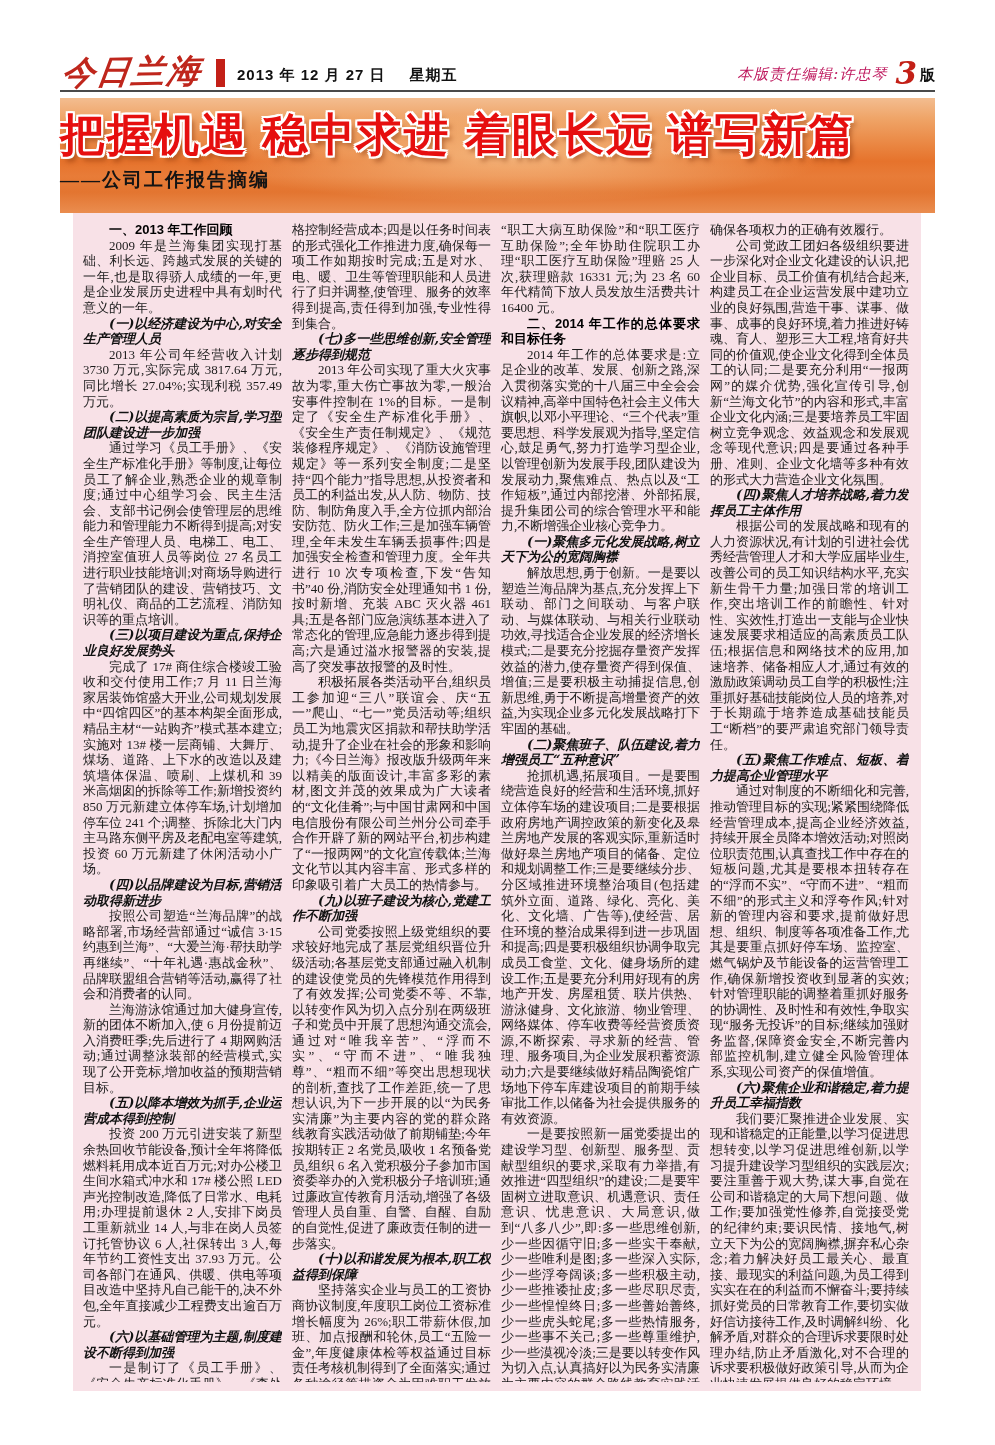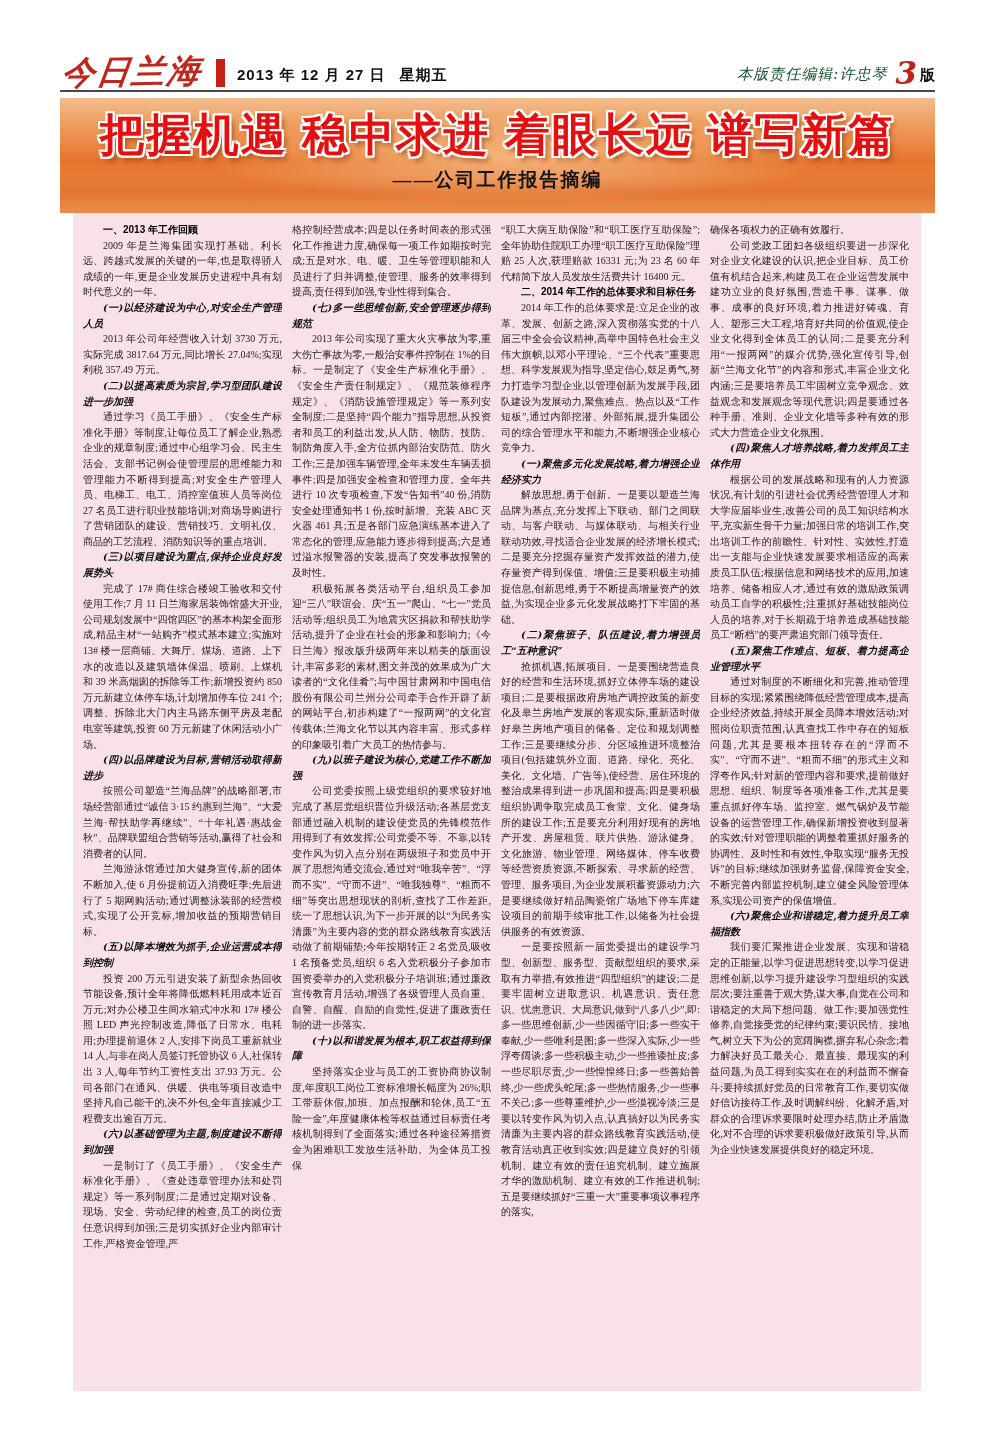--- a/index.html
+++ b/index.html
@@ -7,48 +7,48 @@
         font-family:"Liberation Serif",serif;}
   
   .masthead{position:absolute;left:62px;top:52px;width:873px;height:36px;
             display:flex;justify-content:space-between;align-items:flex-end;}
   .mh-left{display:flex;align-items:flex-end;}
   .logo{color:#bf261c;font-family:"DejaVu Serif",serif;font-style:italic;font-weight:bold;
         font-size:33px;line-height:1;transform:skewX(-8deg) rotate(-1deg);letter-spacing:2px;}
   .logo-bar{display:inline-block;width:9px;height:28px;background:#c32017;margin:0 12px 1px 14px;}
   .date-line{font-family:"Liberation Sans",sans-serif;font-weight:bold;font-size:15px;color:#111;
              padding-bottom:3px;letter-spacing:1px;}
-  .weekday{margin-left:14px;}
+  .weekday{margin-left:24px;}
   .mh-right{display:flex;align-items:flex-end;}
-  .editor{font-family:"DejaVu Serif",serif;font-style:italic;font-size:15px;color:#14532d;
+  .editor{font-family:"DejaVu Serif",serif;font-style:italic;font-size:15px;color:#be185d;
           padding-bottom:4px;letter-spacing:1px;margin-left:40px;}
   .page-num{font-family:"DejaVu Serif",serif;font-style:italic;font-weight:bold;font-size:31px;
             color:#c32017;line-height:.9;margin:0 3px 0 8px;}
   .page-label{font-family:"Liberation Sans",sans-serif;font-weight:bold;font-size:15px;color:#111;
               padding-bottom:3px;}
   .mh-rule{position:absolute;left:60px;top:90px;width:875px;height:2px;background:#4a4a4a;}
   
   .banner{position:absolute;left:60px;top:98px;width:875px;height:115px;
           background:
             radial-gradient(ellipse 55% 60% at 52% 52%, rgba(255,232,185,.55), rgba(255,232,185,0) 65%),
             linear-gradient(180deg,#f3bd90 0%,#efa467 18%,#ea8743 40%,#e6732c 55%,#e87c38 68%,#e37530 82%,#ea8d4f 100%);
-          text-align:center;}
+          }
   .banner-headline{margin-top:12px;font-family:"Liberation Sans",sans-serif;font-weight:bold;
           font-size:45px;line-height:1.1;color:#e60f0f;white-space:nowrap;letter-spacing:2px;
           text-shadow:-2px 0 0 #fff,2px 0 0 #fff,0 -2px 0 #fff,0 2px 0 #fff,
                       -2px -2px 0 #fff,2px -2px 0 #fff,-2px 2px 0 #fff,2px 2px 0 #fff,
                       4px 5px 5px rgba(130,45,5,.55);}
   .banner-subtitle{margin-top:7px;font-family:Liberation Serif, serif;font-weight:bold;
           font-size:19px;color:#141414;letter-spacing:2px;}
   
   .article{position:absolute;left:73px;top:213px;width:848px;height:1178px;
            background:#f8e1e7;box-sizing:border-box;padding:9px 10px;
            display:flex;gap:10px;}
   .col{width:199px;height:1160px;overflow:hidden;text-align:justify;
-       color:#1c1c1c;font-size:10px;line-height:15.6px;}
+       color:#1c1c1c;font-size:13px;line-height:15.6px;}
   .blk{margin:0;}
   .blk.ind{text-indent:2em;}
   .h1{font-family:"Liberation Sans","DejaVu Sans",sans-serif;font-weight:bold;color:#000;}
   .h2{font-family:"DejaVu Serif","Liberation Serif",serif;font-style:italic;font-weight:bold;color:#111;}
   .p{font-family:"Liberation Serif","DejaVu Serif",serif;}
 </style>
 </head>
 <body>
 
 <div class="page">
@@ -78,41 +78,41 @@
         <div class="blk h1 ind">一、2013 年工作回顾</div>
         <div class="blk p ind">2009 年是兰海集团实现打基础、利长远、跨越式发展的关键的一年,也是取得骄人成绩的一年,更是企业发展历史进程中具有划时代意义的一年。</div>
         <div class="blk h2 ind">(一)以经济建设为中心,对安全生产管理人员</div>
         <div class="blk p ind">2013 年公司年经营收入计划 3730 万元,实际完成 3817.64 万元,同比增长 27.04%;实现利税 357.49 万元。</div>
         <div class="blk h2 ind">(二)以提高素质为宗旨,学习型团队建设进一步加强</div>
         <div class="blk p ind">通过学习《员工手册》、《安全生产标准化手册》等制度,让每位员工了解企业,熟悉企业的规章制度;通过中心组学习会、民主生活会、支部书记例会使管理层的思维能力和管理能力不断得到提高;对安全生产管理人员、电梯工、电工、消控室值班人员等岗位 27 名员工进行职业技能培训;对商场导购进行了营销团队的建设、营销技巧、文明礼仪、商品的工艺流程、消防知识等的重点培训。</div>
         <div class="blk h2 ind">(三)以项目建设为重点,保持企业良好发展势头</div>
         <div class="blk p ind">完成了 17# 商住综合楼竣工验收和交付使用工作;7 月 11 日兰海家居装饰馆盛大开业,公司规划发展中“四馆四区”的基本构架全面形成,精品主材“一站购齐”模式基本建立;实施对 13# 楼一层商铺、大舞厅、煤场、道路、上下水的改造以及建筑墙体保温、喷刷、上煤机和 39 米高烟囱的拆除等工作;新增投资约 850 万元新建立体停车场,计划增加停车位 241 个;调整、拆除北大门内主马路东侧平房及老配电室等建筑,投资 60 万元新建了休闲活动小广场。</div>
         <div class="blk h2 ind">(四)以品牌建设为目标,营销活动取得新进步</div>
         <div class="blk p ind">按照公司塑造“兰海品牌”的战略部署,市场经营部通过“诚信 3·15 约惠到兰海”、“大爱兰海·帮扶助学再继续”、“十年礼遇·惠战金秋”、品牌联盟组合营销等活动,赢得了社会和消费者的认同。</div>
-        <div class="blk p ind">兰海游泳馆通过加大健身宣传,新的团体不断加入,使 6 月份提前迈入消费旺季;先后进行了 5 期网购活动;通过调整泳装部的经营模式,实现了公开竞标,增加收益的预期营销目标。</div>
+        <div class="blk p ind">兰海游泳馆通过加大健身宣传,新的团体不断加入,使 6 月份提前迈入消费旺季;先后进行了 4 期网购活动;通过调整泳装部的经营模式,实现了公开竞标,增加收益的预期营销目标。</div>
         <div class="blk h2 ind">(五)以降本增效为抓手,企业运营成本得到控制</div>
         <div class="blk p ind">投资 200 万元引进安装了新型余热回收节能设备,预计全年将降低燃料耗用成本近百万元;对办公楼卫生间水箱式冲水和 17# 楼公照 LED 声光控制改造,降低了日常水、电耗用;办理提前退休 2 人,安排下岗员工重新就业 14 人,与非在岗人员签订托管协议 6 人,社保转出 3 人,每年节约工资性支出 37.93 万元。公司各部门在通风、供暖、供电等项目改造中坚持凡自己能干的,决不外包,全年直接减少工程费支出逾百万元。</div>
         <div class="blk h2 ind">(六)以基础管理为主题,制度建设不断得到加强</div>
         <div class="blk p ind">一是制订了《员工手册》、《安全生产标准化手册》、《查处违章管理办法和处罚规定》等一系列制度;二是通过定期对设备、现场、安全、劳动纪律的检查,员工的岗位责任意识得到加强;三是切实抓好企业内部审计工作,严格资金管理,严</div>
       </div>
       <div class="col">
         <div class="blk p">格控制经营成本;四是以任务时间表的形式强化工作推进力度,确保每一项工作如期按时完成;五是对水、电、暖、卫生等管理职能和人员进行了归并调整,使管理、服务的效率得到提高,责任得到加强,专业性得到集合。</div>
         <div class="blk h2 ind">(七)多一些思维创新,安全管理逐步得到规范</div>
         <div class="blk p ind">2013 年公司实现了重大火灾事故为零,重大伤亡事故为零,一般治安事件控制在 1%的目标。一是制定了《安全生产标准化手册》、《安全生产责任制规定》、《规范装修程序规定》、《消防设施管理规定》等一系列安全制度;二是坚持“四个能力”指导思想,从投资者和员工的利益出发,从人防、物防、技防、制防角度入手,全方位抓内部治安防范、防火工作;三是加强车辆管理,全年未发生车辆丢损事件;四是加强安全检查和管理力度。全年共进行 10 次专项检查,下发“告知书”40 份,消防安全处理通知书 1 份,按时新增、充装 ABC 灭火器 461 具;五是各部门应急演练基本进入了常态化的管理,应急能力逐步得到提高;六是通过溢水报警器的安装,提高了突发事故报警的及时性。</div>
         <div class="blk p ind">积极拓展各类活动平台,组织员工参加迎“三八”联谊会、庆“五一”爬山、“七一”党员活动等;组织员工为地震灾区捐款和帮扶助学活动,提升了企业在社会的形象和影响力;《今日兰海》报改版升级两年来以精美的版面设计,丰富多彩的素材,图文并茂的效果成为广大读者的“文化佳肴”;与中国甘肃网和中国电信股份有限公司兰州分公司牵手合作开辟了新的网站平台,初步构建了“一报两网”的文化宣传载体;兰海文化节以其内容丰富、形式多样的印象吸引着广大员工的热情参与。</div>
         <div class="blk h2 ind">(九)以班子建设为核心,党建工作不断加强</div>
         <div class="blk p ind">公司党委按照上级党组织的要求较好地完成了基层党组织晋位升级活动;各基层党支部通过融入机制的建设使党员的先锋模范作用得到了有效发挥;公司党委不等、不靠,以转变作风为切入点分别在两级班子和党员中开展了思想沟通交流会,通过对“唯我辛苦”、“浮而不实”、“守而不进”、“唯我独尊”、“粗而不细”等突出思想现状的剖析,查找了工作差距,统一了思想认识,为下一步开展的以“为民务实清廉”为主要内容的党的群众路线教育实践活动做了前期铺垫;今年按期转正 2 名党员,吸收 1 名预备党员,组织 6 名入党积极分子参加市国资委举办的入党积极分子培训班;通过廉政宣传教育月活动,增强了各级管理人员自重、自警、自醒、自励的自觉性,促进了廉政责任制的进一步落实。</div>
         <div class="blk h2 ind">(十)以和谐发展为根本,职工权益得到保障</div>
         <div class="blk p ind">坚持落实企业与员工的工资协商协议制度,年度职工岗位工资标准增长幅度为 26%;职工带薪休假,加班、加点报酬和轮休,员工“五险一金”,年度健康体检等权益通过目标责任考核机制得到了全面落实;通过各种途径筹措资金为困难职工发放生活补助。为全体员工投保</div>
       </div>
       <div class="col">
         <div class="blk p">“职工大病互助保险”和“职工医疗互助保险”;全年协助住院职工办理“职工医疗互助保险”理赔 25 人次,获理赔款 16331 元;为 23 名 60 年代精简下放人员发放生活费共计 16400 元。</div>
         <div class="blk h1 ind">二、2014 年工作的总体要求和目标任务</div>
         <div class="blk p ind">2014 年工作的总体要求是:立足企业的改革、发展、创新之路,深入贯彻落实党的十八届三中全会会议精神,高举中国特色社会主义伟大旗帜,以邓小平理论、“三个代表”重要思想、科学发展观为指导,坚定信心,鼓足勇气,努力打造学习型企业,以管理创新为发展手段,团队建设为发展动力,聚焦难点、热点以及“工作短板”,通过内部挖潜、外部拓展,提升集团公司的综合管理水平和能力,不断增强企业核心竞争力。</div>
-        <div class="blk h2 ind">(一)聚焦多元化发展战略,着力增强企业经济实力</div>
+        <div class="blk h2 ind">(一)聚焦多元化发展战略,树立天下为公的宽阔胸襟</div>
         <div class="blk p ind">解放思想,勇于创新。一是要以塑造兰海品牌为基点,充分发挥上下联动、部门之间联动、与客户联动、与媒体联动、与相关行业联动功效,寻找适合企业发展的经济增长模式;二是要充分挖掘存量资产发挥效益的潜力,使存量资产得到保值、增值;三是要积极主动捕捉信息,创新思维,勇于不断提高增量资产的效益,为实现企业多元化发展战略打下牢固的基础。</div>
         <div class="blk h2 ind">(二)聚焦班子、队伍建设,着力增强员工“五种意识”</div>
         <div class="blk p ind">抢抓机遇,拓展项目。一是要围绕营造良好的经营和生活环境,抓好立体停车场的建设项目;二是要根据政府房地产调控政策的新变化及皋兰房地产发展的客观实际,重新适时做好皋兰房地产项目的储备、定位和规划调整工作;三是要继续分步、分区域推进环境整治项目(包括建筑外立面、道路、绿化、亮化、美化、文化墙、广告等),使经营、居住环境的整治成果得到进一步巩固和提高;四是要积极组织协调争取完成员工食堂、文化、健身场所的建设工作;五是要充分利用好现有的房地产开发、房屋租赁、联片供热、游泳健身、文化旅游、物业管理、网络媒体、停车收费等经营资质资源,不断探索、寻求新的经营、管理、服务项目,为企业发展积蓄资源动力;六是要继续做好精品陶瓷馆广场地下停车库建设项目的前期手续审批工作,以储备为社会提供服务的有效资源。</div>
         <div class="blk p ind">一是要按照新一届党委提出的建设学习型、创新型、服务型、贡献型组织的要求,采取有力举措,有效推进“四型组织”的建设;二是要牢固树立进取意识、机遇意识、责任意识、忧患意识、大局意识,做到“八多八少”,即:多一些思维创新,少一些因循守旧;多一些实干奉献,少一些唯利是图;多一些深入实际,少一些浮夸阔谈;多一些积极主动,少一些推诿扯皮;多一些尽职尽责,少一些惶惶终日;多一些善始善终,少一些虎头蛇尾;多一些热情服务,少一些事不关己;多一些尊重维护,少一些漠视冷淡;三是要以转变作风为切入点,认真搞好以为民务实清廉为主要内容的群众路线教育实践活动,使教育活动真正收到实效;四是建立良好的引领机制、建立有效的责任追究机制、建立施展才华的激励机制、建立有效的工作推进机制;五是要继续抓好“三重一大”重要事项议事程序的落实,</div>
       </div>
       <div class="col">
         <div class="blk p">确保各项权力的正确有效履行。</div>
         <div class="blk p ind">公司党政工团妇各级组织要进一步深化对企业文化建设的认识,把企业目标、员工价值有机结合起来,构建员工在企业运营发展中建功立业的良好氛围,营造干事、谋事、做事、成事的良好环境,着力推进好铸魂、育人、塑形三大工程,培育好共同的价值观,使企业文化得到全体员工的认同;二是要充分利用“一报两网”的媒介优势,强化宣传引导,创新“兰海文化节”的内容和形式,丰富企业文化内涵;三是要培养员工牢固树立竞争观念、效益观念和发展观念等现代意识;四是要通过各种手册、准则、企业文化墙等多种有效的形式大力营造企业文化氛围。</div>
         <div class="blk h2 ind">(四)聚焦人才培养战略,着力发挥员工主体作用</div>
         <div class="blk p ind">根据公司的发展战略和现有的人力资源状况,有计划的引进社会优秀经营管理人才和大学应届毕业生,改善公司的员工知识结构水平,充实新生骨干力量;加强日常的培训工作,突出培训工作的前瞻性、针对性、实效性,打造出一支能与企业快速发展要求相适应的高素质员工队伍;根据信息和网络技术的应用,加速培养、储备相应人才,通过有效的激励政策调动员工自学的积极性;注重抓好基础技能岗位人员的培养,对于长期疏于培养造成基础技能员工“断档”的要严肃追究部门领导责任。</div>

